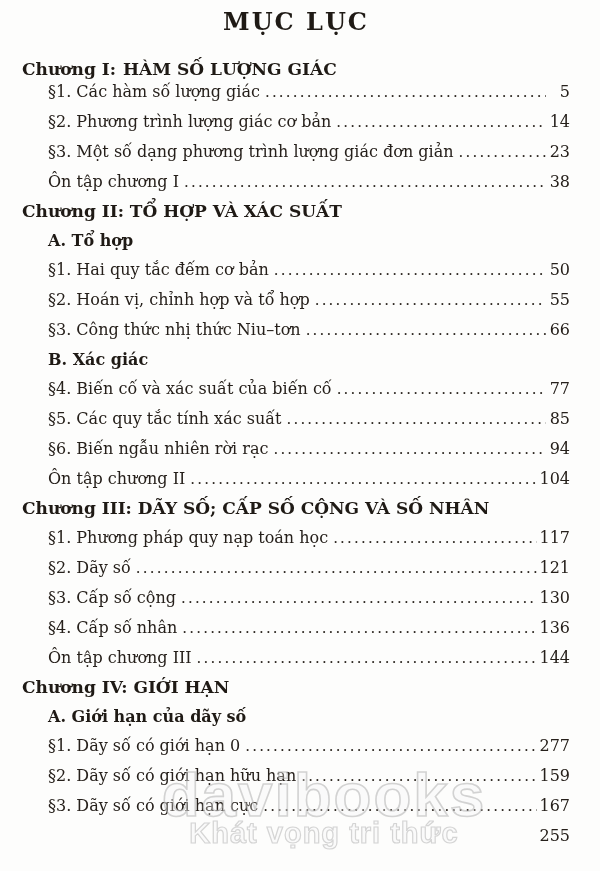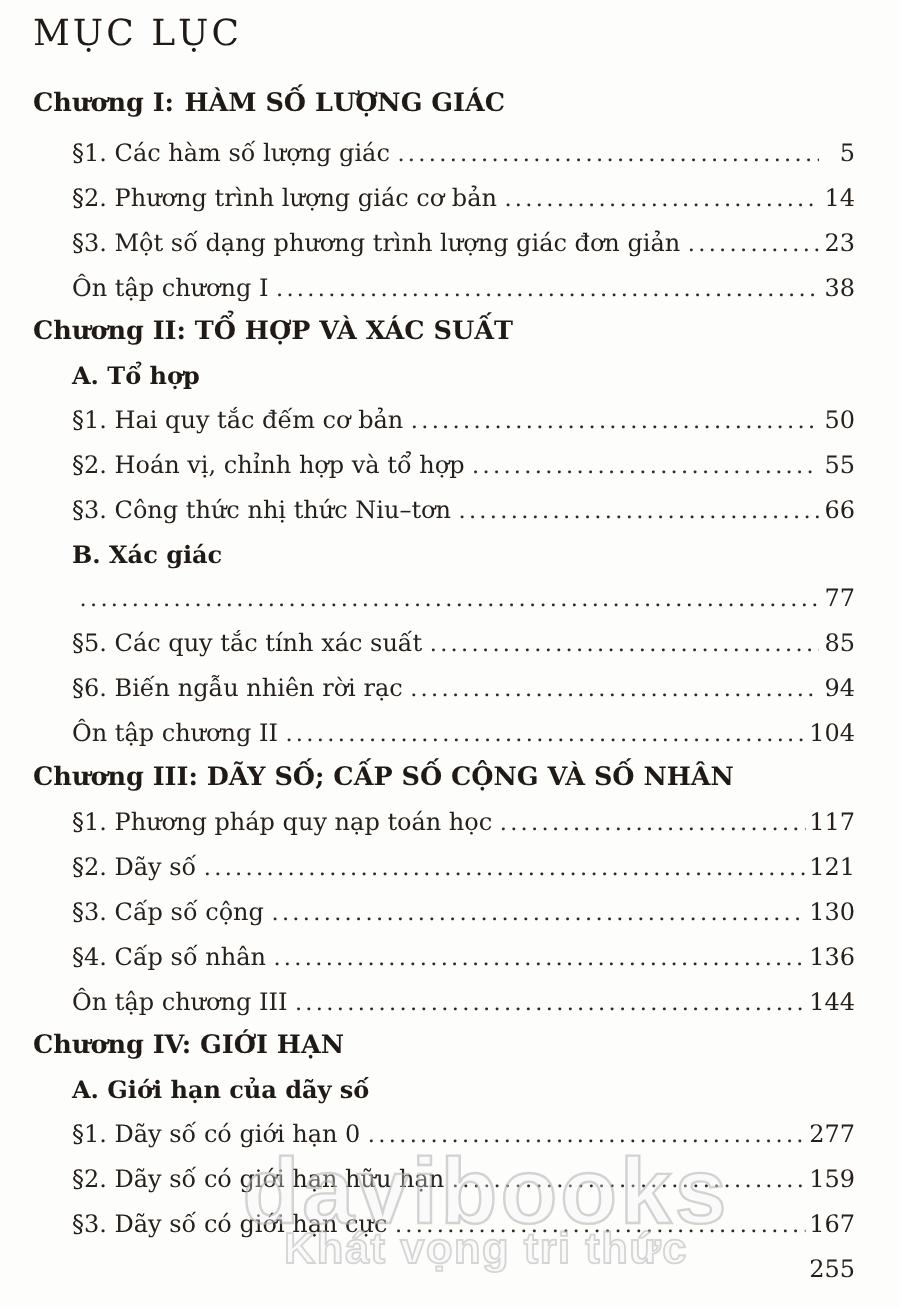--- a/index.html
+++ b/index.html
@@ -6,23 +6,23 @@
   html, body { width: 600px; height: 871px; }
   body {
     position: relative;
     background: #fdfdfc;
     color: #26201b;
     font-family: "DejaVu Serif", "Liberation Serif", serif;
     padding: 8px 30px 0 22px;
     overflow: hidden;
   }
   .page-title {
-    text-align: left;
+    text-align: center;
     font-size: 24px;
-    font-weight: normal;
+    font-weight: bold;
     letter-spacing: 2px;
     line-height: 28px;
     margin-bottom: 21px;
     color: #1f1a15;
   }
   .row {
     display: flex;
     align-items: baseline;
     line-height: 19px;
     margin-bottom: 10px;
@@ -30,21 +30,21 @@
   }
   .chapter-heading {
     font-size: 17px;
     font-weight: bold;
     color: #1f1a15;
   }
   .chapter1 {
     display: flex;
     gap: 7px;
     line-height: 25px;
-    margin-bottom: 10px;
+    margin-bottom: 0;
   }
   .chapter1 .ch-lines { display: flex; flex-direction: column; }
   .subsection {
     font-weight: bold;
     color: #1f1a15;
   }
   .indented { margin-left: 26px; }
   .entry-text { white-space: nowrap; }
   .leader {
     flex: 1;
@@ -154,20 +154,21 @@
   <span class="entry-text">§3. Công thức nhị thức Niu–tơn</span>
   <span class="leader"></span>
   <span class="page-num">66</span>
 </div>
 
 <div class="row indented subsection">
   <span>B. Xác giác</span>
 </div>
 
 <div class="row indented">
+  <span class="entry-text">§4. Biến cố và xác suất của biến cố</span>
   <span class="leader"></span>
   <span class="page-num">77</span>
 </div>
 <div class="row indented">
   <span class="entry-text">§5. Các quy tắc tính xác suất</span>
   <span class="leader"></span>
   <span class="page-num">85</span>
 </div>
 <div class="row indented">
   <span class="entry-text">§6. Biến ngẫu nhiên rời rạc</span>

